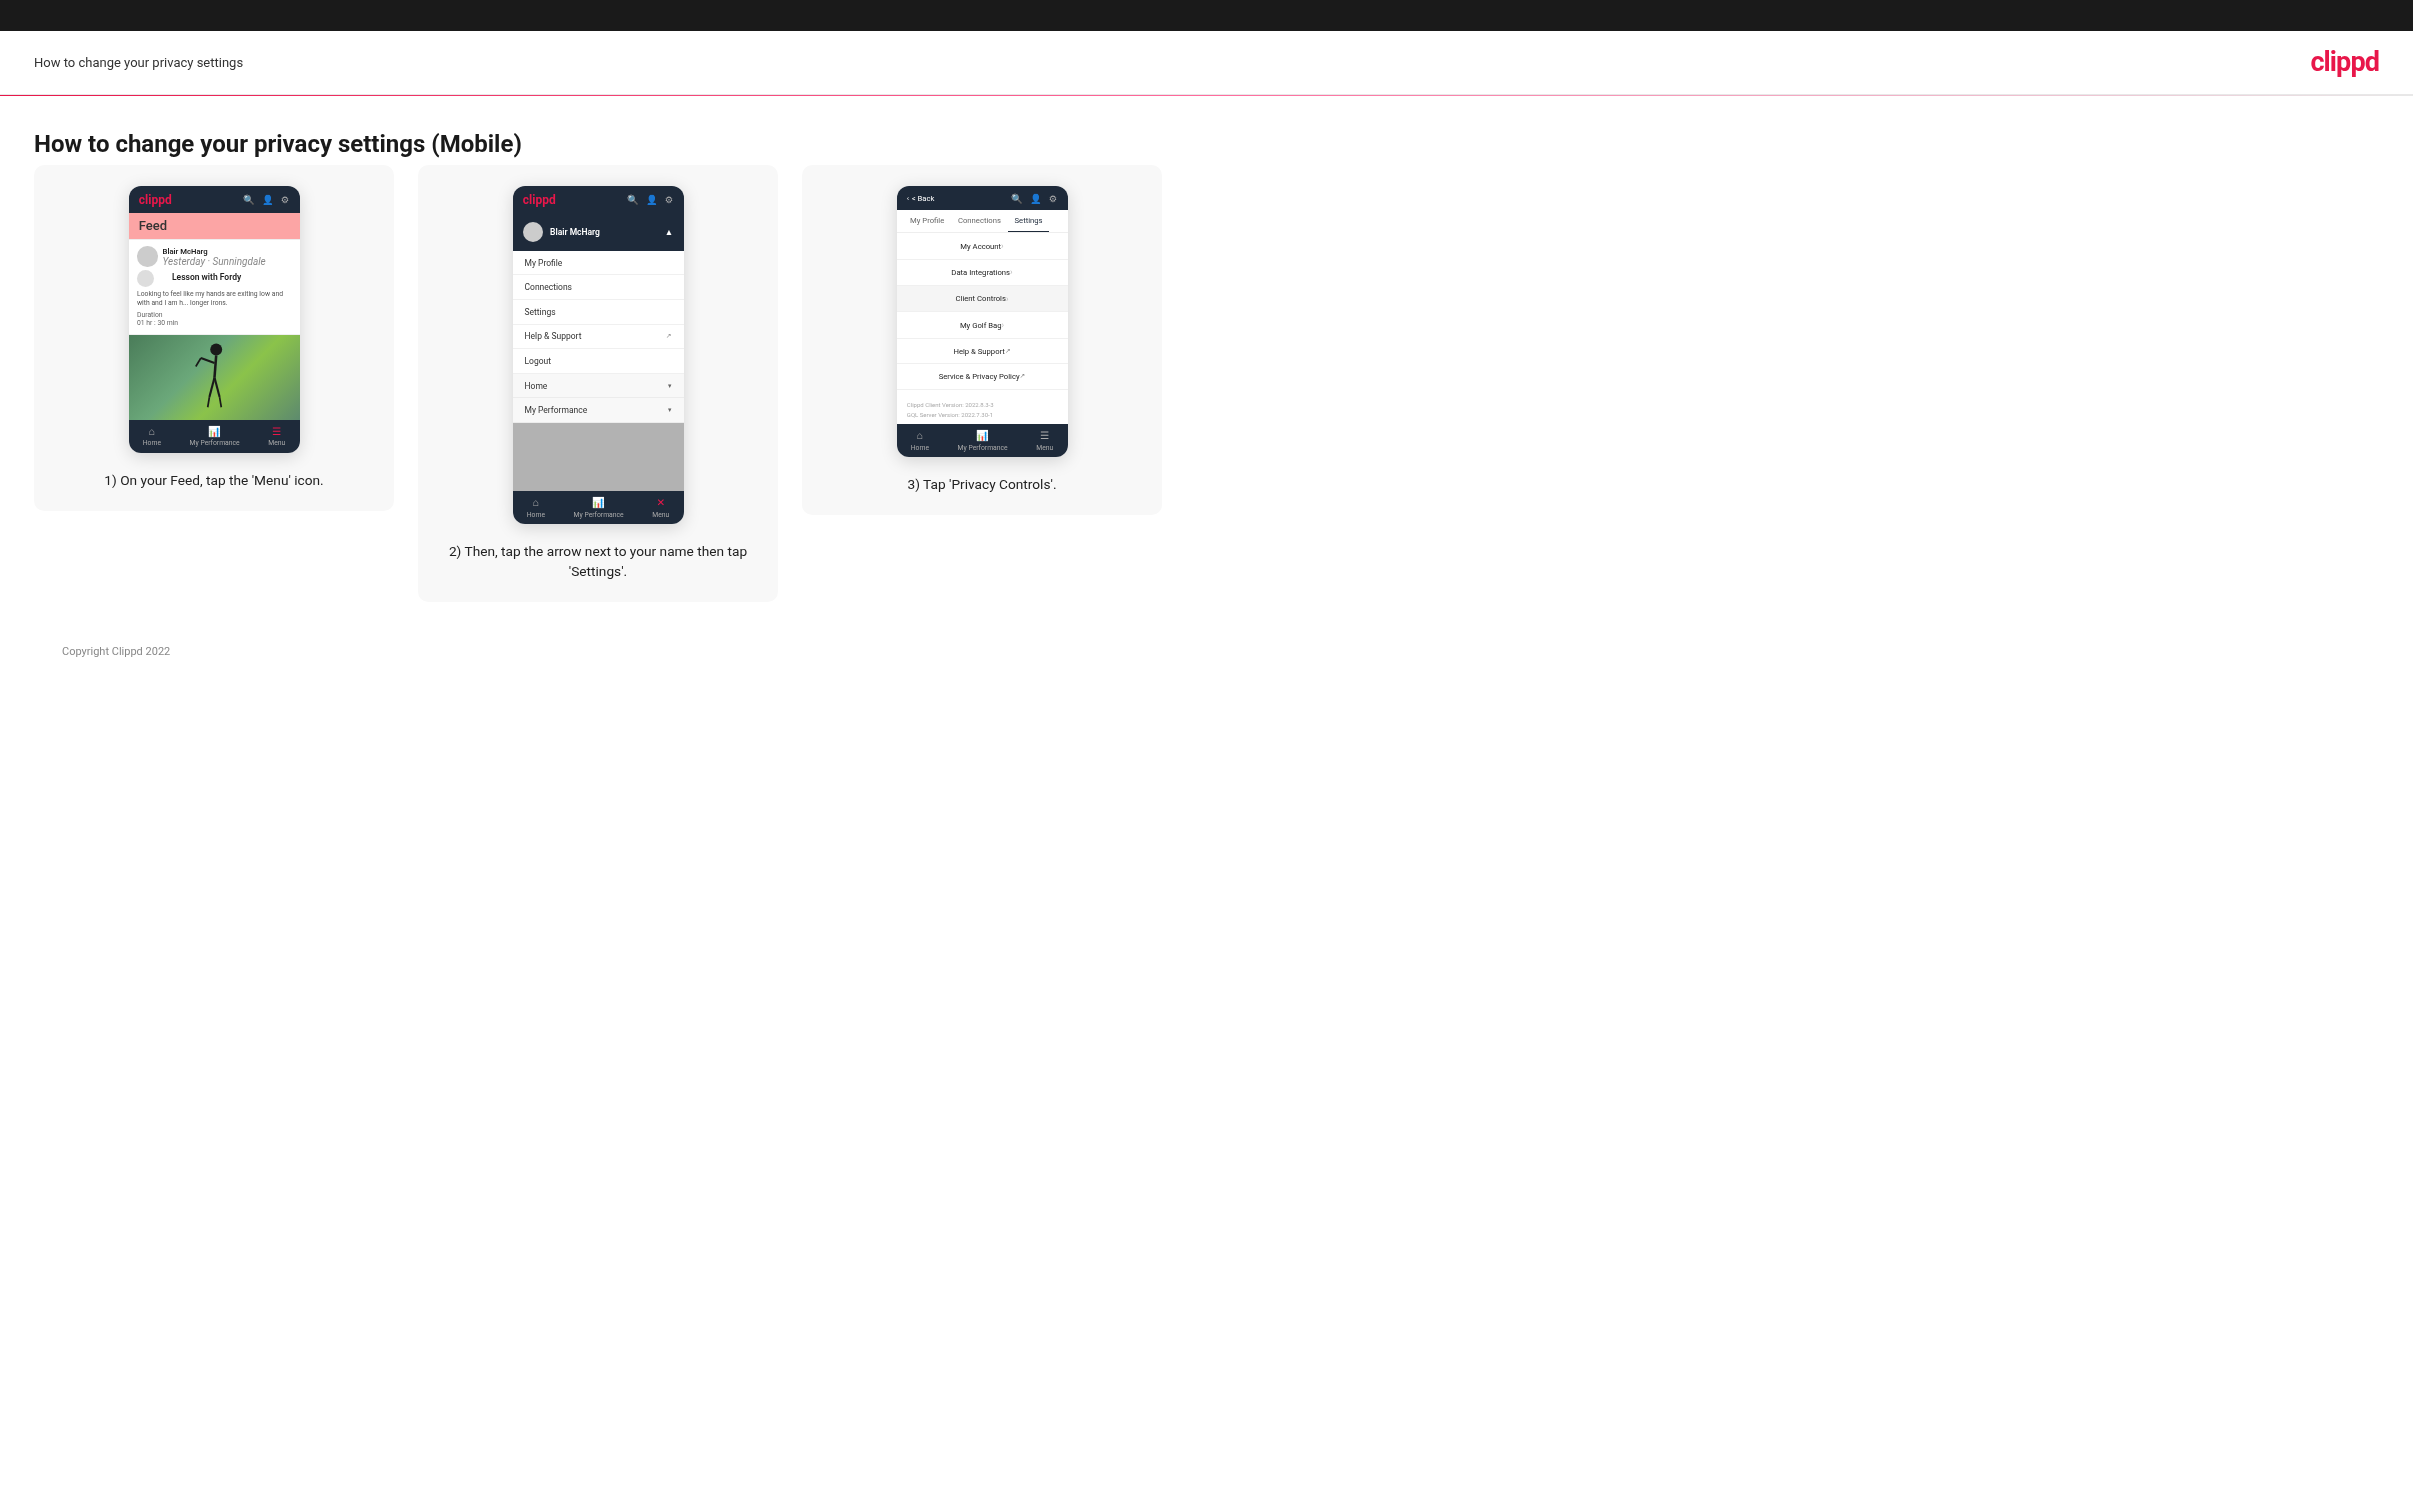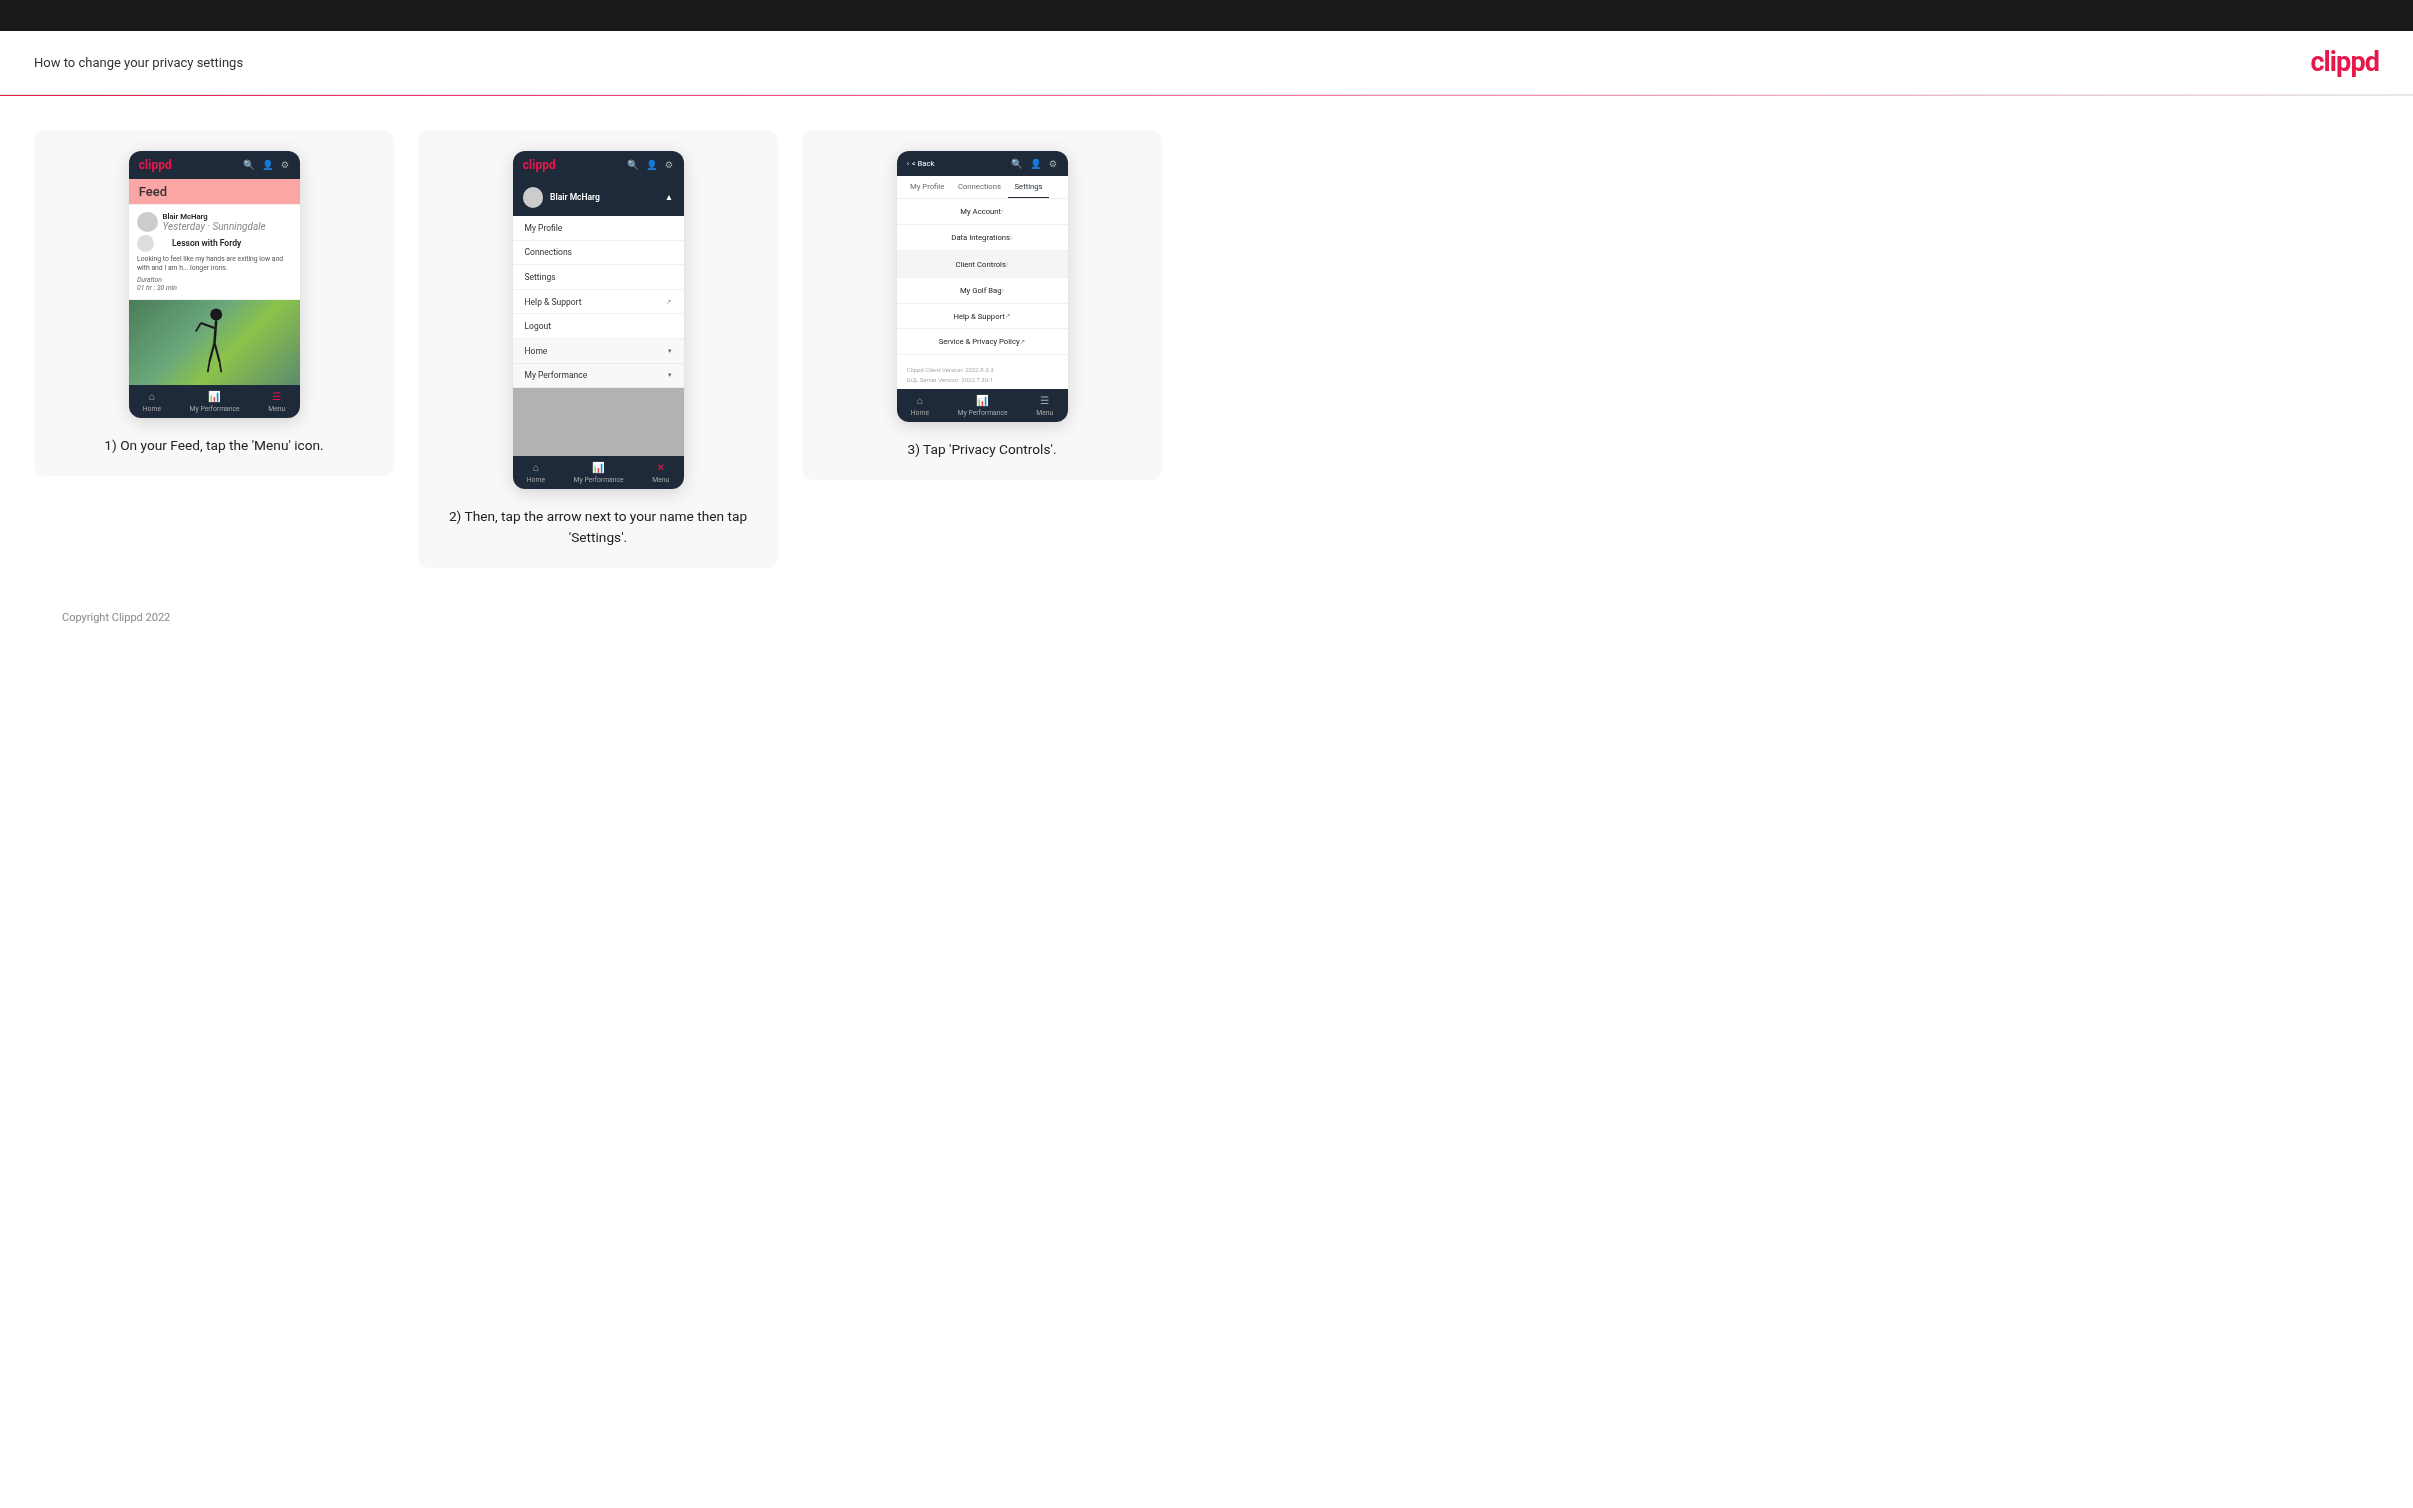--- a/index.html
+++ b/index.html
@@ -382,20 +382,21 @@
 
 <div class="top-bar"></div>
 
 <div class="header">
   <span class="header-title">How to change your privacy settings</span>
   <span class="logo">clippd</span>
 </div>
 <div class="header-divider"></div>
 
 <div class="main-content">
+  <h1 class="page-heading">How to change your privacy settings (Mobile)</h1>
 
   <div class="steps-container">
 
     <div class="step-card">
 
       <div class="phone-mockup">
 
         <div class="app-header">
           <span class="app-logo">clippd</span>
           <div class="app-icons">
@@ -413,21 +414,21 @@
             <div class="post-author-info">
               <span class="post-author-name">Blair McHarg</span>
               <span class="post-author-sub">Yesterday · Sunningdale</span>
             </div>
           </div>
           <div style="display:flex;align-items:center;gap:18px;margin-bottom:2.6px;">
             <div class="post-avatar-small"></div>
             <span class="post-title">Lesson with Fordy</span>
           </div>
           <div class="post-body">Looking to feel like my hands are exiting low and with and I am h... longer irons.</div>
-          <div style="font-size:6.8px;color:#666;font-style:italic;">
+          <div style="font-size:6.8px;color:#666;">
             <span>Duration</span><br>
             <span>01 hr : 30 min</span>
           </div>
         </div>
 
         <div class="golf-image">
           <svg class="golfer-svg" viewBox="0 0 60 90">
 
             <circle cx="32" cy="12" r="7" fill="#1a1a1a"></circle>
             <line x1="32" y1="19" x2="30" y2="45" stroke="#1a1a1a" stroke-width="3"></line>

